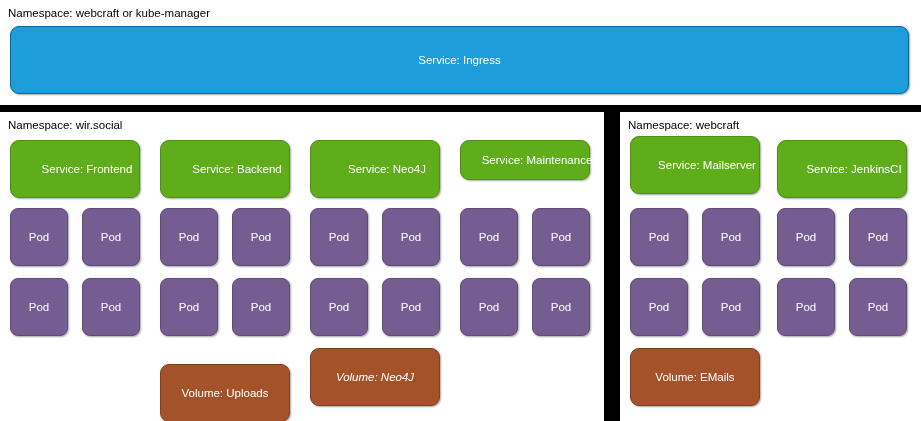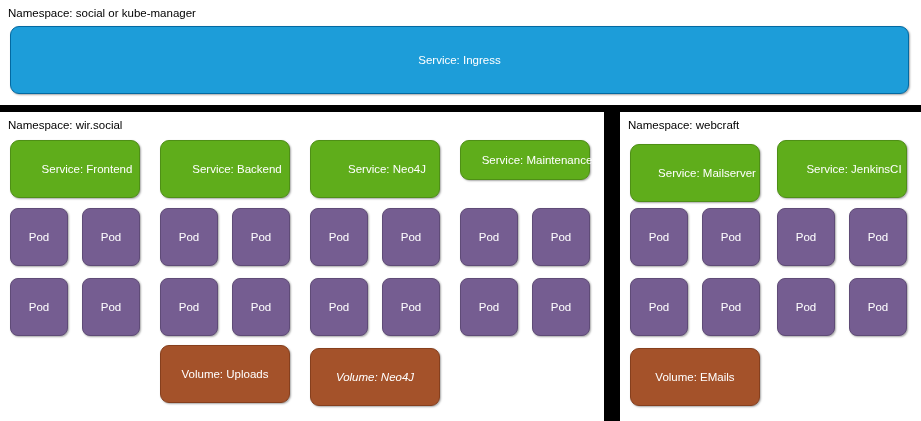--- a/index.html
+++ b/index.html
@@ -65,21 +65,21 @@
     background: #A4522A;
     border: 1px solid #863f1d;
   }
 </style>
 </head>
 <body>
 
 <div id="canvas">
 
   <div class="panel" style="left:0px; top:0px; width:921px; height:105px;">
-    <div class="ns-label">Namespace: social or kube-manager</div>
+    <div class="ns-label">Namespace: webcraft or kube-manager</div>
     <div class="node ingress" style="left:10px; top:26px; width:899px; height:68px;">
       <span>Service: Ingress</span>
     </div>
   </div>
 
   <div class="panel" style="left:0px; top:112px; width:604px; height:309px;">
     <div class="ns-label">Namespace: wir.social</div>
 
     <div class="node service" style="left:10px; top:28px; width:130px; height:58px;">
       <span>Service: Frontend</span>
@@ -105,21 +105,21 @@
     </div>
     <div class="node pod" style="left:232px; top:96px; width:58px; height:58px;">
       <span>Pod</span>
     </div>
     <div class="node pod" style="left:160px; top:166px; width:58px; height:58px;">
       <span>Pod</span>
     </div>
     <div class="node pod" style="left:232px; top:166px; width:58px; height:58px;">
       <span>Pod</span>
     </div>
-    <div class="node volume" style="left:160px; top:233px; width:130px; height:58px;">
+    <div class="node volume" style="left:160px; top:252px; width:130px; height:58px;">
       <span>Volume: Uploads</span>
     </div>
 
     <div class="node service" style="left:310px; top:28px; width:130px; height:58px;">
       <span>Service: Neo4J</span>
     </div>
     <div class="node pod" style="left:310px; top:96px; width:58px; height:58px;">
       <span>Pod</span>
     </div>
     <div class="node pod" style="left:382px; top:96px; width:58px; height:58px;">
@@ -148,21 +148,21 @@
       <span>Pod</span>
     </div>
     <div class="node pod" style="left:532px; top:166px; width:58px; height:58px;">
       <span>Pod</span>
     </div>
   </div>
 
   <div class="panel" style="left:620px; top:112px; width:341px; height:309px;">
     <div class="ns-label">Namespace: webcraft</div>
 
-    <div class="node service" style="left:10px; top:32px; width:130px; height:58px;">
+    <div class="node service" style="left:10px; top:24px; width:130px; height:58px;">
       <span>Service: Mailserver</span>
     </div>
     <div class="node pod" style="left:10px; top:96px; width:58px; height:58px;">
       <span>Pod</span>
     </div>
     <div class="node pod" style="left:82px; top:96px; width:58px; height:58px;">
       <span>Pod</span>
     </div>
     <div class="node pod" style="left:10px; top:166px; width:58px; height:58px;">
       <span>Pod</span>

